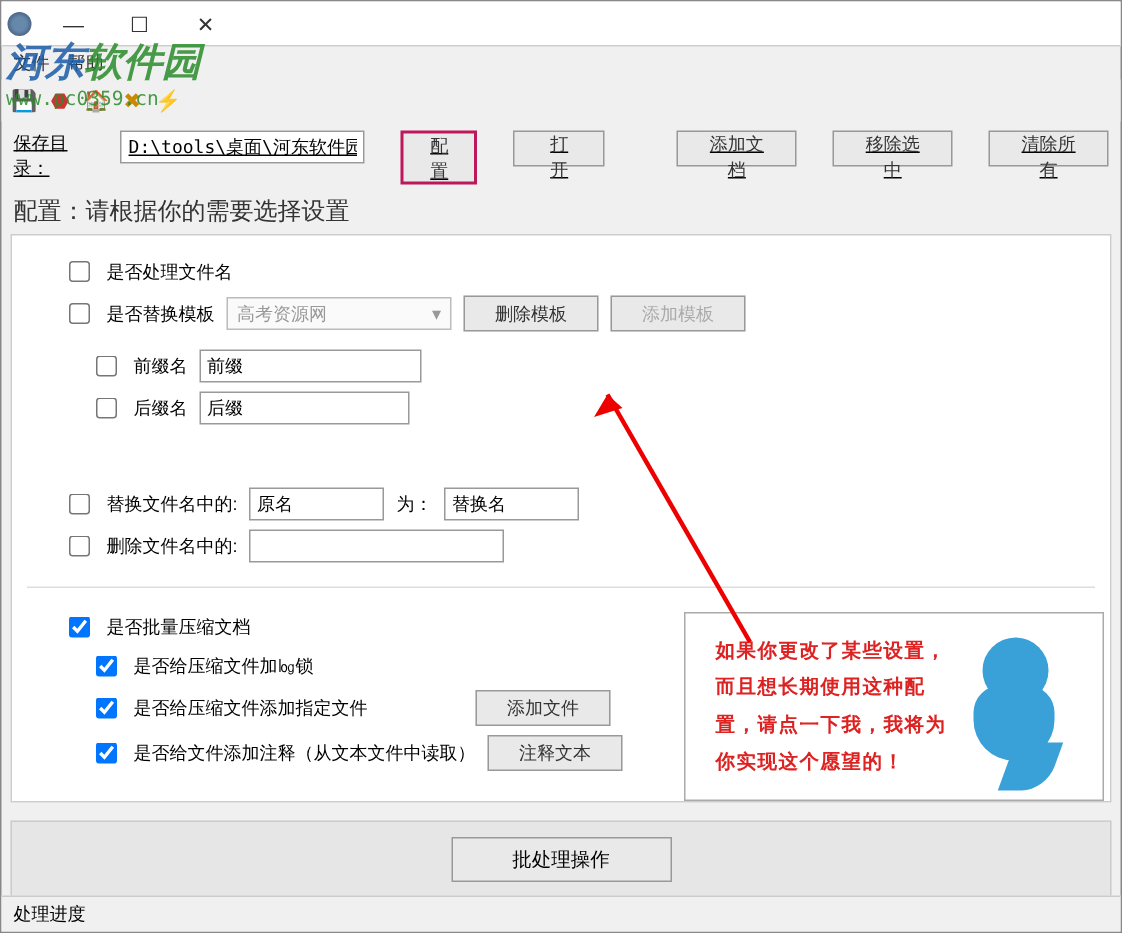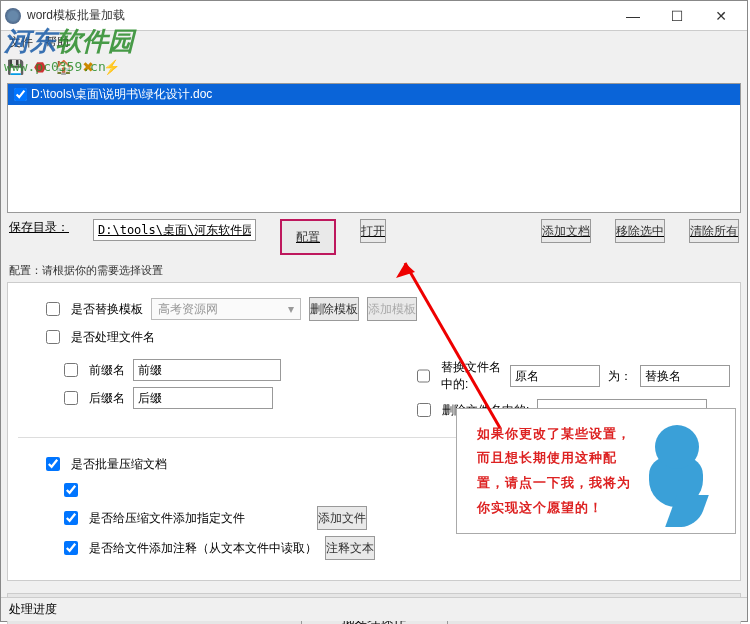--- a/index.html
+++ b/index.html
@@ -11,32 +11,32 @@
 .win-btns { display: flex; gap: 0; }
 .win-btn { width: 44px; height: 28px; background: transparent; border: none; font-size: 14px; color: #333; display: flex; align-items: center; justify-content: center; }
 .menubar { height: 22px; display: flex; align-items: center; gap: 12px; padding: 0 8px; font-size: 12px; color: #333; }
 .toolbar { height: 28px; display: flex; align-items: center; gap: 6px; padding: 0 6px; background: #f0f0f0; }
 .tb-icon { width: 18px; height: 18px; display: flex; align-items: center; justify-content: center; font-size: 14px; }
 .filelist { margin: 2px 6px 0 6px; height: 130px; background: #fff; border: 1px solid #999; overflow: auto; }
 .file-row { background: #0a64d8; color: #fff; font-size: 12px; padding: 1px 2px; display: flex; align-items: center; font-family: SimSun, monospace; }
 .file-chk { width: 13px; height: 13px; margin-right: 4px; }
 .row1 { display: flex; padding: 6px 8px 4px 8px; gap: 24px; font-size: 12px; text-decoration: underline; }
 .path-input { flex: 1; max-width: 260px; height: 22px; border: 1px solid #999; padding: 0 4px; font-size: 12px; font-family: SimSun, monospace; background: #fff; }
-.btn { height: 24px; padding: 0 0; font-size: 12px; border: 1px solid #999; background: #e9e9e9; color: #333; }
+.btn { height: 24px; padding: 0 20px; font-size: 12px; border: 1px solid #999; background: #e9e9e9; color: #333; }
 .btn.hi { border: 2px solid #be185d; padding: 0 14px; height: 36px; }
-.cfg-label { padding: 4px 8px; font-size: 11px; color: #333; }
+.cfg-label { padding: 4px 8px; font-size: 16px; color: #333; }
 .config-area { background: #fff; margin: 0 6px 0 6px; border: 1px solid #ccc; padding: 8px 10px 14px 10px; }
 .form-row { display: flex; align-items: center; gap: 8px; font-size: 12px; margin: 6px 0 6px 24px; }
 .form-row.top { margin-left: 24px; }
 .chk { width: 14px; height: 14px; }
 .combo { width: 150px; height: 22px; border: 1px solid #bbb; background: #fafafa; color: #999; font-size: 12px; display: flex; align-items: center; padding: 0 6px; }
 .txt-in { height: 22px; border: 1px solid #999; padding: 0 4px; font-size: 12px; background: #fff; }
 .section-indent { margin-left: 42px; }
 .btn.disabled { color: #aaa; }
-.two-col { display: flex; gap: 30px; }
+.two-col { display: flex; gap: 30px; flex-direction: column; }
 .col { flex: 1; }
 .bottom-bar { margin: 12px 6px 0 6px; background: #e6e6e6; border: 1px solid #ccc; padding: 10px; display: flex; justify-content: center; }
 .big-btn { height: 30px; padding: 0 40px; font-size: 13px; background: #e9e9e9; border: 1px solid #999; }
 .statusbar { position: absolute; bottom: 0; left: 0; right: 0; height: 24px; border-top: 1px solid #ccc; background: #f0f0f0; display: flex; align-items: center; justify-content: space-between; padding: 0 8px; font-size: 12px; }
 .hint-box { border: 1px solid #aaa; background: #fff; position: absolute; right: 14px; top: 408px; width: 280px; height: 126px; display: flex; align-items: center; padding: 10px 20px; }
 .hint-text { font-size: 13px; font-weight: bold; color: #d22; line-height: 1.9; letter-spacing: 1px; flex: 1; }
 .genie { width: 80px; height: 100px; position: relative; }
 .genie-head { width: 44px; height: 44px; background: #3aa0d8; border-radius: 50%; position: absolute; top: 4px; left: 20px; }
 .genie-body { width: 54px; height: 50px; background: #3aa0d8; border-radius: 20px 20px 30px 30px; position: absolute; top: 36px; left: 14px; }
 .genie-tail { width: 32px; height: 32px; background: #3aa0d8; border-radius: 0 0 50% 0; position: absolute; top: 74px; left: 36px; transform: skewX(-20deg); }
@@ -50,77 +50,70 @@
 .wm-sh { color: #1a5ca8; }
 hr.sep { border: none; border-top: 1px solid #ddd; margin: 10px 0; }
 </style>
 </head>
 <body>
 
 <div class="window">
 
   <div class="titlebar">
     <div class="title-icon"></div>
-    <div class="title-text">word模板批量加载</div>
     <div class="win-btns">
       <button class="win-btn">—</button>
       <button class="win-btn">☐</button>
       <button class="win-btn">✕</button>
     </div>
   </div>
 
   <div class="menubar">
     <span>文件</span>
     <span>帮助</span>
   </div>
 
   <div class="toolbar">
     <span class="tb-icon" style="color:#c80">💾</span>
     <span class="tb-icon" style="color:#c33">⬣</span>
     <span class="tb-icon" style="color:#c80">🏠</span>
     <span class="tb-icon" style="color:#c80">✖</span>
     <span class="tb-icon" style="color:#c80">⚡</span>
   </div>
 
-  <div class="filelist">
-    <div class="file-row">
-      <input type="checkbox" class="file-chk" checked="" style="">
-      <span>D:\tools\桌面\说明书\绿化设计.doc</span>
-    </div>
-  </div>
 
   <div class="row1">
     <span>保存目录：</span>
     <input class="path-input" value="D:\tools\桌面\河东软件园\" style="">
     <button class="btn hi">配置</button>
     <button class="btn">打开</button>
     <div style="flex:1"></div>
     <button class="btn">添加文档</button>
     <button class="btn">移除选中</button>
     <button class="btn">清除所有</button>
   </div>
 
   <div class="cfg-label">配置：请根据你的需要选择设置</div>
 
   <div class="config-area">
 
     <div class="form-row top">
       <input type="checkbox" class="chk" style="">
+      <span>是否处理文件名</span>
+    </div>
+
+    <div class="form-row top">
+      <input type="checkbox" class="chk" style="">
       <span>是否替换模板</span>
       <div class="combo">
         <span style="flex:1">高考资源网</span>
         <span style="color:#999">▾</span>
       </div>
       <button class="btn">删除模板</button>
       <button class="btn disabled">添加模板</button>
-    </div>
-
-    <div class="form-row top">
-      <input type="checkbox" class="chk" style="">
-      <span>是否处理文件名</span>
     </div>
 
     <div class="two-col">
       <div class="col">
         <div class="form-row section-indent">
           <input type="checkbox" class="chk" style="">
           <span>前缀名</span>
           <input class="txt-in" style="width: 148px;" value="前缀">
         </div>
         <div class="form-row section-indent">
@@ -148,20 +141,21 @@
     <hr class="sep">
 
     <div style="display:flex">
       <div style="flex:1">
         <div class="form-row top">
           <input type="checkbox" class="chk" checked="" style="">
           <span>是否批量压缩文档</span>
         </div>
         <div class="form-row section-indent">
           <input type="checkbox" class="chk" checked="" style="">
+          <span>是否给压缩文件加㏒锁</span>
         </div>
         <div class="form-row section-indent">
           <input type="checkbox" class="chk" checked="" style="">
           <span>是否给压缩文件添加指定文件</span>
           <button class="btn" style="margin-left:64px">添加文件</button>
         </div>
         <div class="form-row section-indent">
           <input type="checkbox" class="chk" checked="" style="">
           <span>是否给文件添加注释（从文本文件中读取）</span>
           <button class="btn">注释文本</button>

